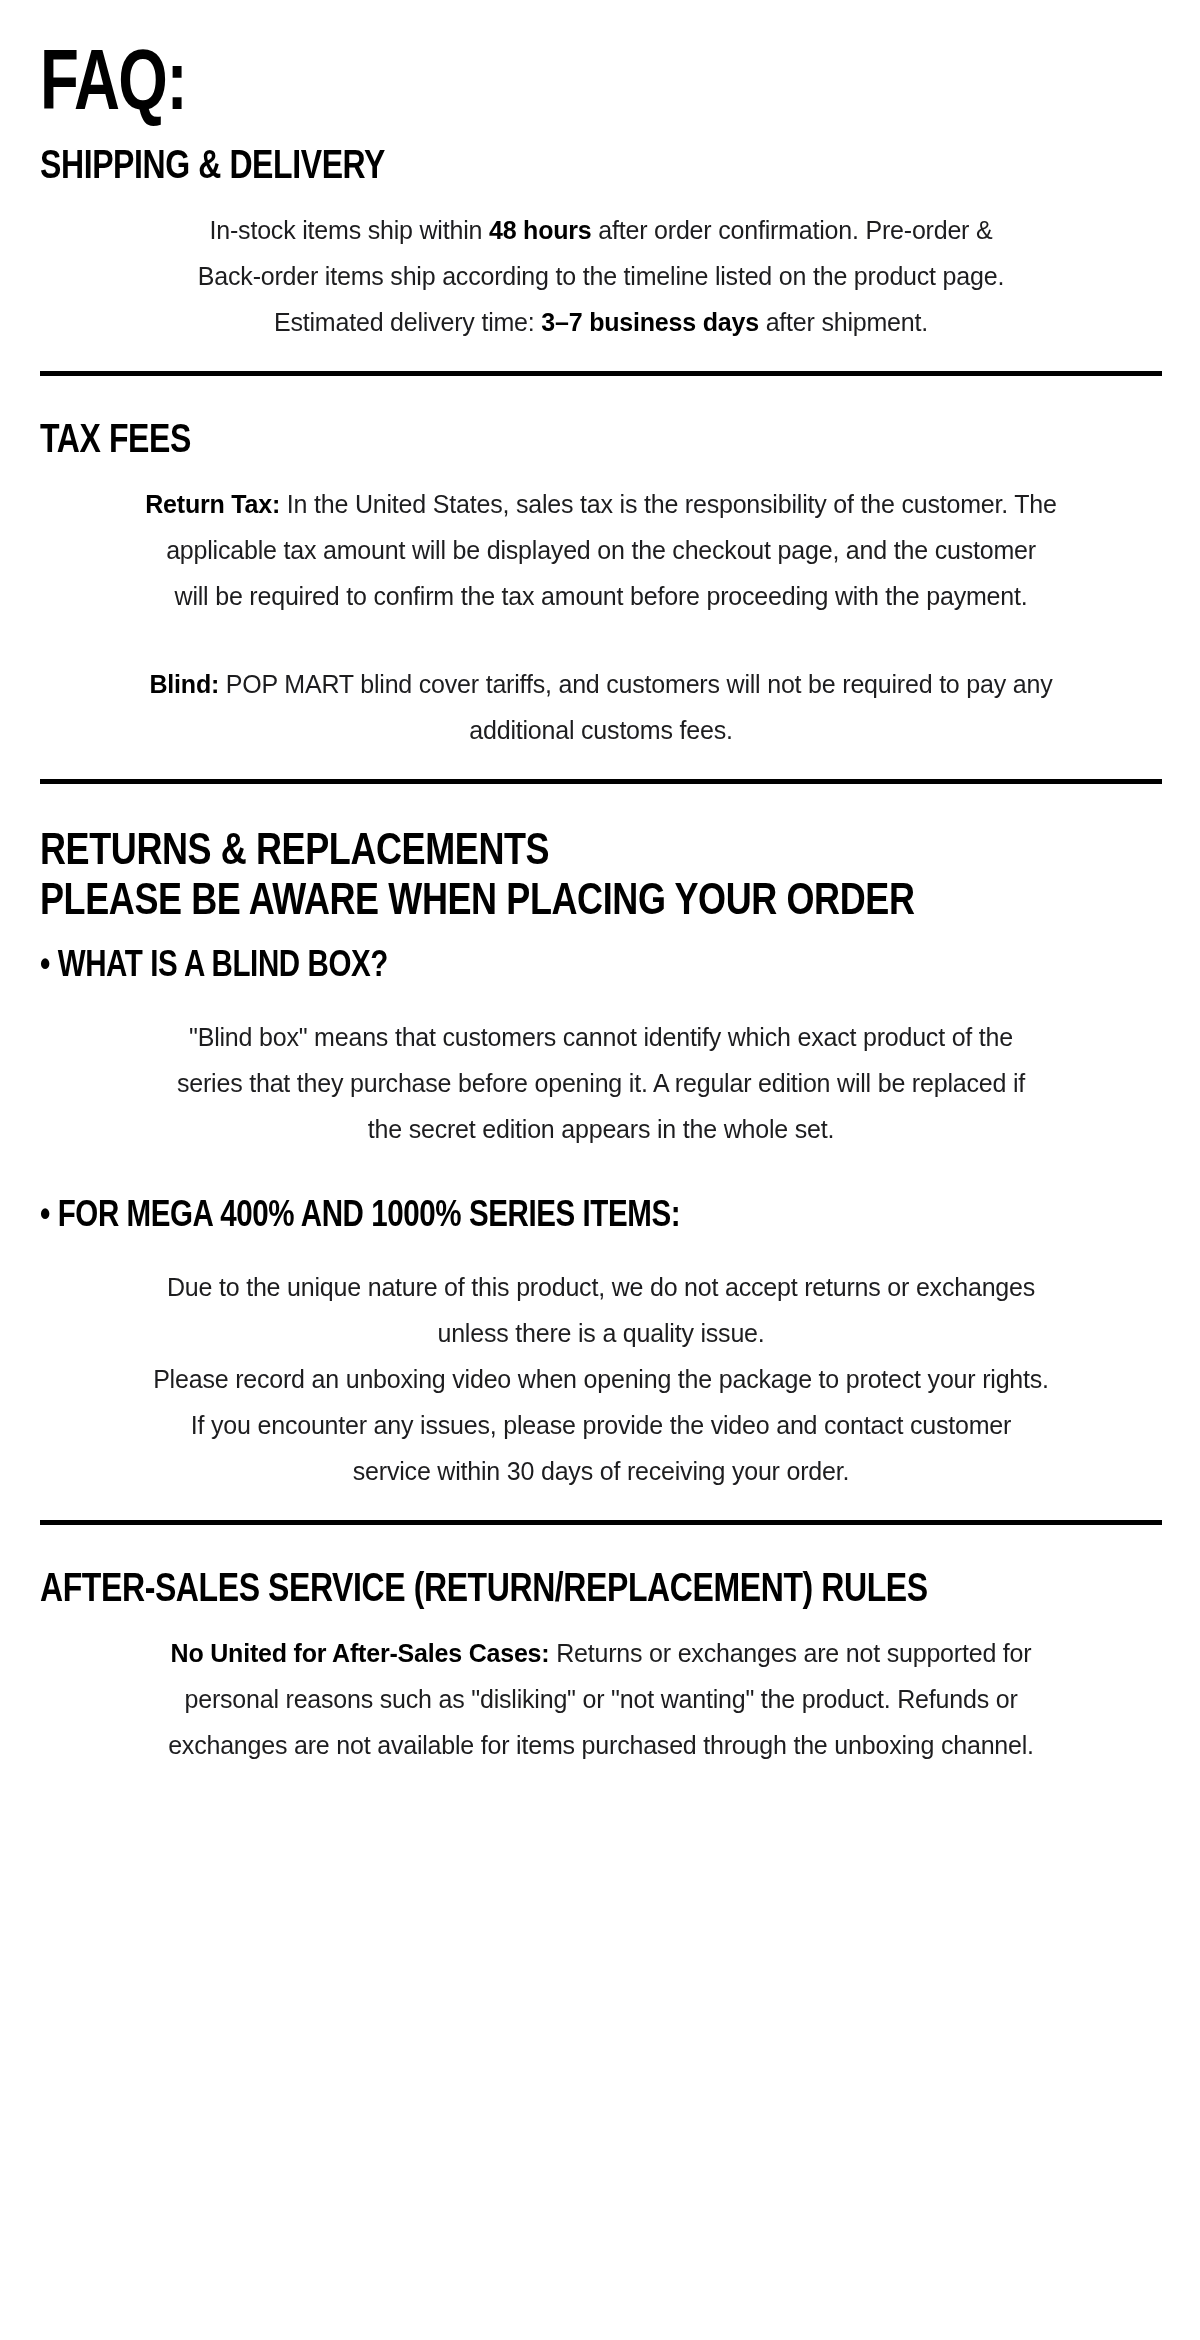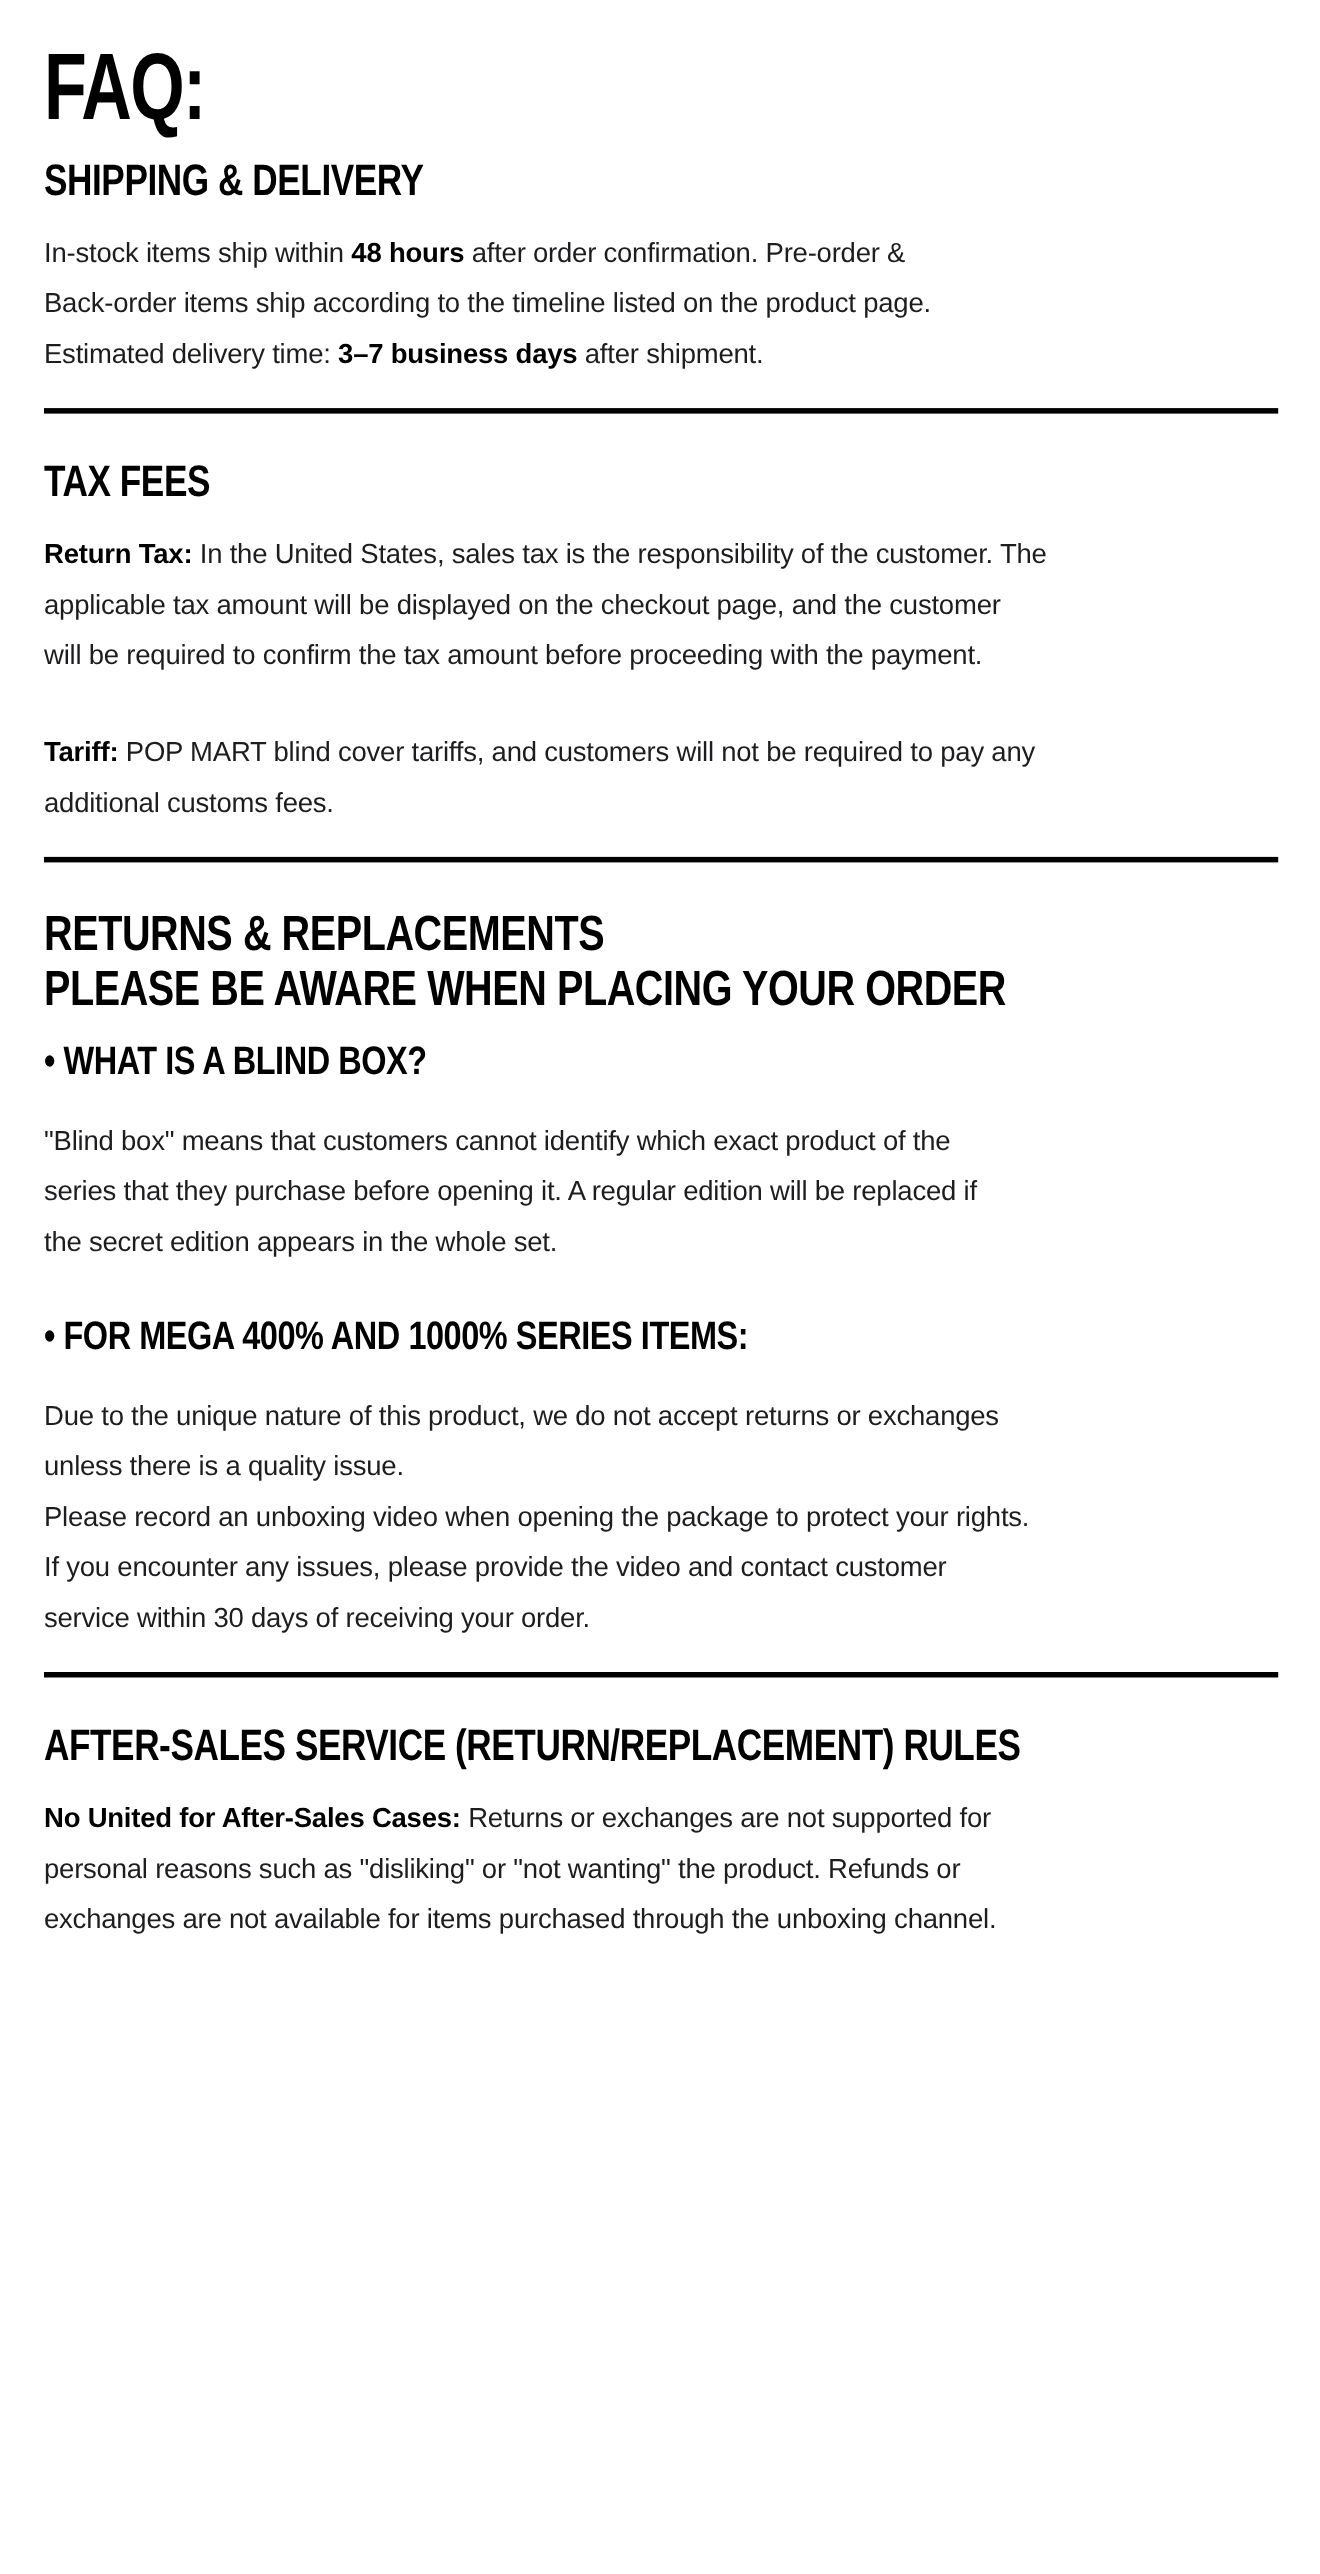--- a/index.html
+++ b/index.html
@@ -54,20 +54,21 @@
     margin: 0 0 30px 0;
     letter-spacing: -0.5px;
   }
   .para {
     font-size: 25px;
     line-height: 46px;
     margin: 0 0 42px 0;
     white-space: pre;
     letter-spacing: -0.2px;
     color: var(--text-color, #1d1d1f);
+    text-align: center;
   }
   .para strong {
     font-weight: bold;
     color: #000;
   }
   .section > :last-child {
     margin-bottom: 0;
   }
   .divider {
     height: 5px;
@@ -86,21 +87,21 @@
         <p class="para"><span>In-stock items ship within </span><strong>48 hours</strong><span> after order confirmation. Pre-order &amp;
 Back-order items ship according to the timeline listed on the product page.
 Estimated delivery time: </span><strong>3–7 business days</strong><span> after shipment.</span></p>
       </section>
       <div class="divider"></div>
       <section class="section">
         <h2 class="section-heading heading-standard">TAX FEES</h2>
         <p class="para"><strong>Return Tax:</strong><span> In the United States, sales tax is the responsibility of the customer. The
 applicable tax amount will be displayed on the checkout page, and the customer
 will be required to confirm the tax amount before proceeding with the payment.</span></p>
-        <p class="para"><strong>Tariff:</strong><span> POP MART blind cover tariffs, and customers will not be required to pay any
+        <p class="para"><strong>Blind:</strong><span> POP MART blind cover tariffs, and customers will not be required to pay any
 additional customs fees.</span></p>
       </section>
       <div class="divider"></div>
       <section class="section">
         <h2 class="section-heading heading-large">RETURNS &amp; REPLACEMENTS
 PLEASE BE AWARE WHEN PLACING YOUR ORDER</h2>
         <h3 class="subheading">• WHAT IS A BLIND BOX?</h3>
         <p class="para"><span>"Blind box" means that customers cannot identify which exact product of the
 series that they purchase before opening it. A regular edition will be replaced if
 the secret edition appears in the whole set.</span></p>

